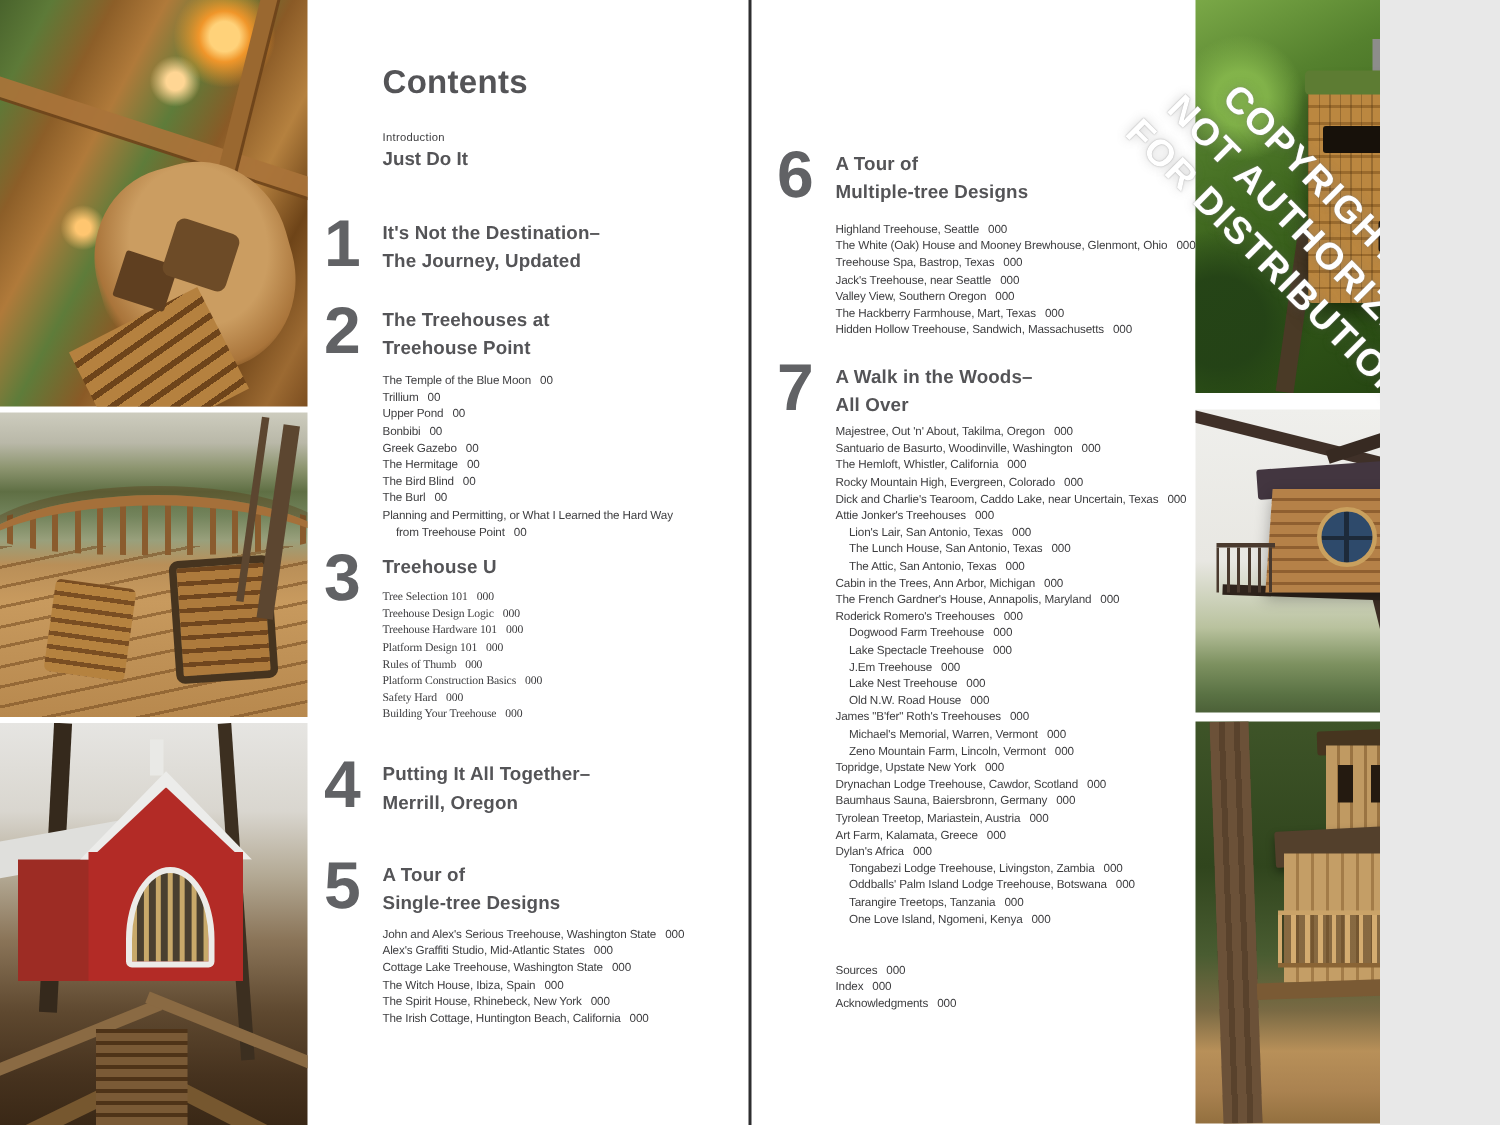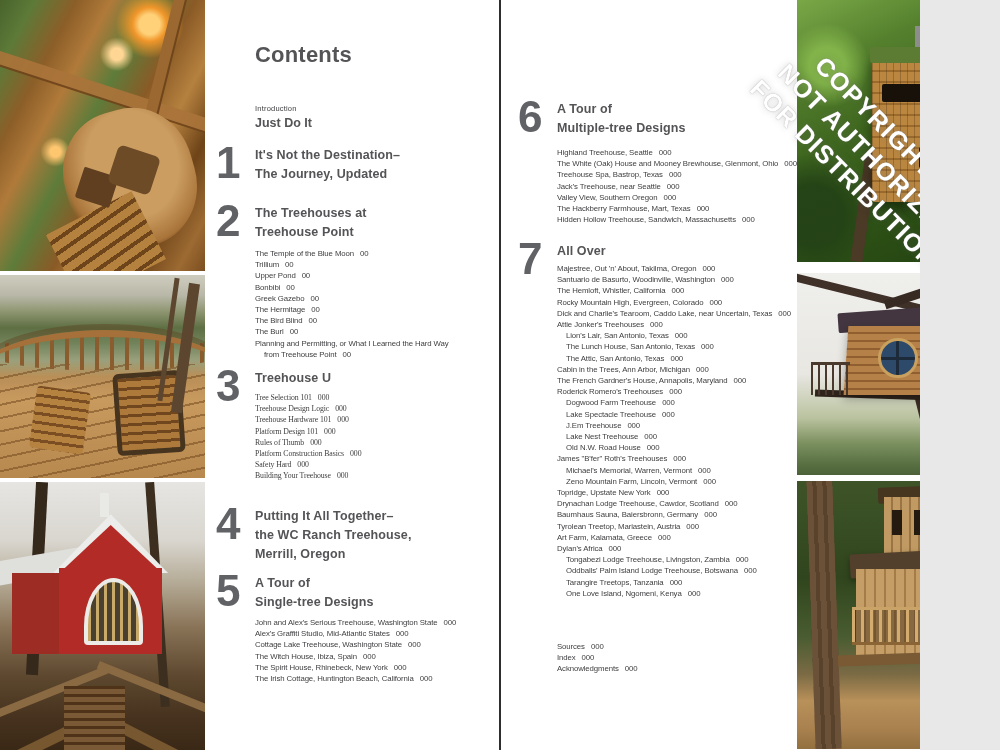--- a/index.html
+++ b/index.html
@@ -6,21 +6,21 @@
   .page{
     position:relative;width:920px;height:750px;background:#ffffff;overflow:hidden;
     font-family:"Liberation Sans","DejaVu Sans",sans-serif;
     -webkit-font-smoothing:antialiased;
   }
   .gutter{position:absolute;left:499px;top:0;width:2px;height:750px;background:#2e2e30;}
 
   
   .contents-title{position:absolute;left:255px;top:42px;font-size:22px;font-weight:bold;
     color:var(--heading,#545457);letter-spacing:.2px;}
-  .intro{position:absolute;left:255px;top:104px;}
+  .intro{position:absolute;left:255px;top:87px;}
   .intro .lbl{font-size:7.5px;color:var(--item,#3e3e40);letter-spacing:.2px;}
   .intro .ttl{font-size:12.5px;font-weight:bold;color:var(--heading,#545457);margin-top:3px;}
 
   .chapter{position:absolute;width:282px;}
   .chapter .chnum{position:absolute;left:0;top:-3px;width:36px;font-size:44px;line-height:40px;
     font-weight:bold;color:var(--number,#616265);letter-spacing:-2px;}
   .chapter .chbody{margin-left:39px;}
   .chtitle .tline{font-size:12.5px;font-weight:bold;line-height:19px;color:var(--heading,#545457);
     white-space:nowrap;letter-spacing:.1px;}
   .chitems{margin-top:6px;}
@@ -279,21 +279,20 @@
           <div class="item"><span class="t">Safety Hard</span><span class="pg">000</span></div>
           <div class="item"><span class="t">Building Your Treehouse</span><span class="pg">000</span></div>
         </div>
       </div>
   </div>
   <div class="chapter" id="ch4">
     <div class="chnum">4</div>
     <div class="chbody">
         <div class="chtitle">
           <div class="tline">Putting It All Together–</div>
-          <div class="tline">the WC Ranch Treehouse,</div>
           <div class="tline">Merrill, Oregon</div>
         </div>
       <div class="chitems"></div>
       </div>
   </div>
   <div class="chapter" id="ch5">
     <div class="chnum">5</div>
     <div class="chbody">
         <div class="chtitle">
           <div class="tline">A Tour of</div>
@@ -325,20 +324,21 @@
           <div class="item"><span class="t">Valley View, Southern Oregon</span><span class="pg">000</span></div>
           <div class="item"><span class="t">The Hackberry Farmhouse, Mart, Texas</span><span class="pg">000</span></div>
           <div class="item"><span class="t">Hidden Hollow Treehouse, Sandwich, Massachusetts</span><span class="pg">000</span></div>
         </div>
       </div>
   </div>
   <div class="chapter" id="ch7">
     <div class="chnum">7</div>
     <div class="chbody">
         <div class="chtitle">
+          <div class="tline">A Walk in the Woods–</div>
           <div class="tline">All Over</div>
         </div>
       <div class="chitems">
           <div class="item"><span class="t">Majestree, Out 'n' About, Takilma, Oregon</span><span class="pg">000</span></div>
           <div class="item"><span class="t">Santuario de Basurto, Woodinville, Washington</span><span class="pg">000</span></div>
           <div class="item"><span class="t">The Hemloft, Whistler, California</span><span class="pg">000</span></div>
           <div class="item"><span class="t">Rocky Mountain High, Evergreen, Colorado</span><span class="pg">000</span></div>
           <div class="item"><span class="t">Dick and Charlie's Tearoom, Caddo Lake, near Uncertain, Texas</span><span class="pg">000</span></div>
           <div class="item"><span class="t">Attie Jonker's Treehouses</span><span class="pg">000</span></div>
           <div class="item indent"><span class="t">Lion's Lair, San Antonio, Texas</span><span class="pg">000</span></div>

